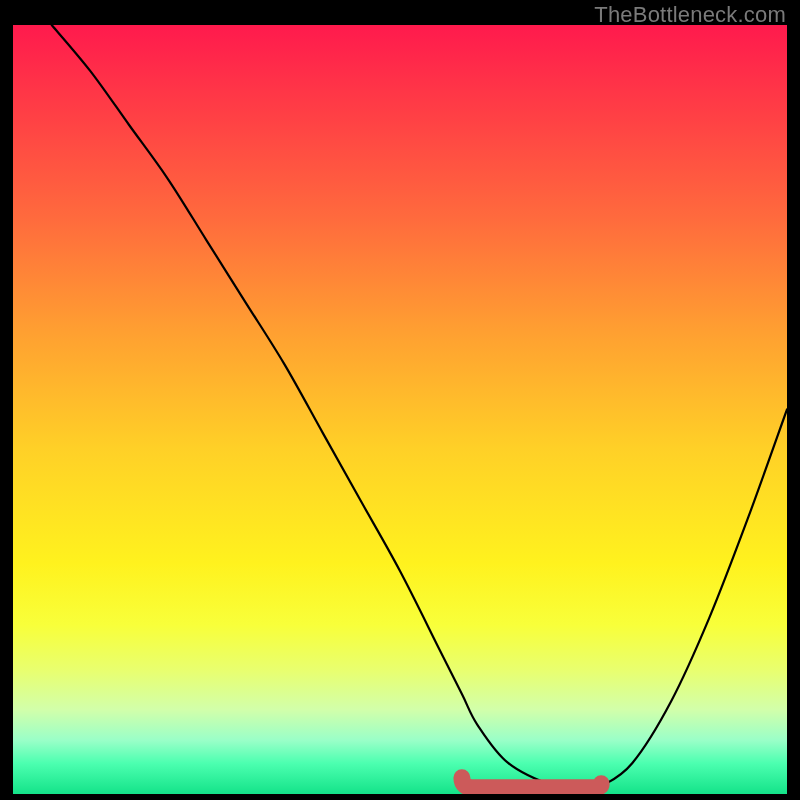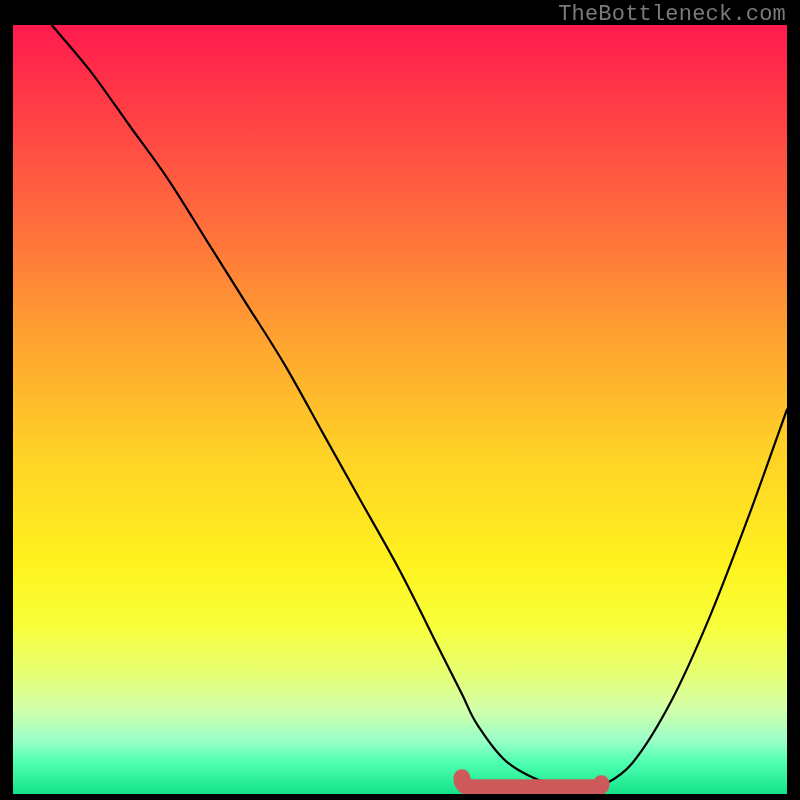--- a/index.html
+++ b/index.html
@@ -41,21 +41,20 @@
   }
   .watermark {
     position: absolute;
     top: 2px;
     right: 14px;
     color: #7a7a7a;
     font-size: 22px;
     font-weight: 400;
     letter-spacing: 0.2px;
     user-select: none;
-    font-family: Liberation Mono, monospace;
   }
   svg.curve {
     position: absolute;
     left: 0;
     top: 0;
     width: 774px;
     height: 769px;
   }
 </style>
 </head>

